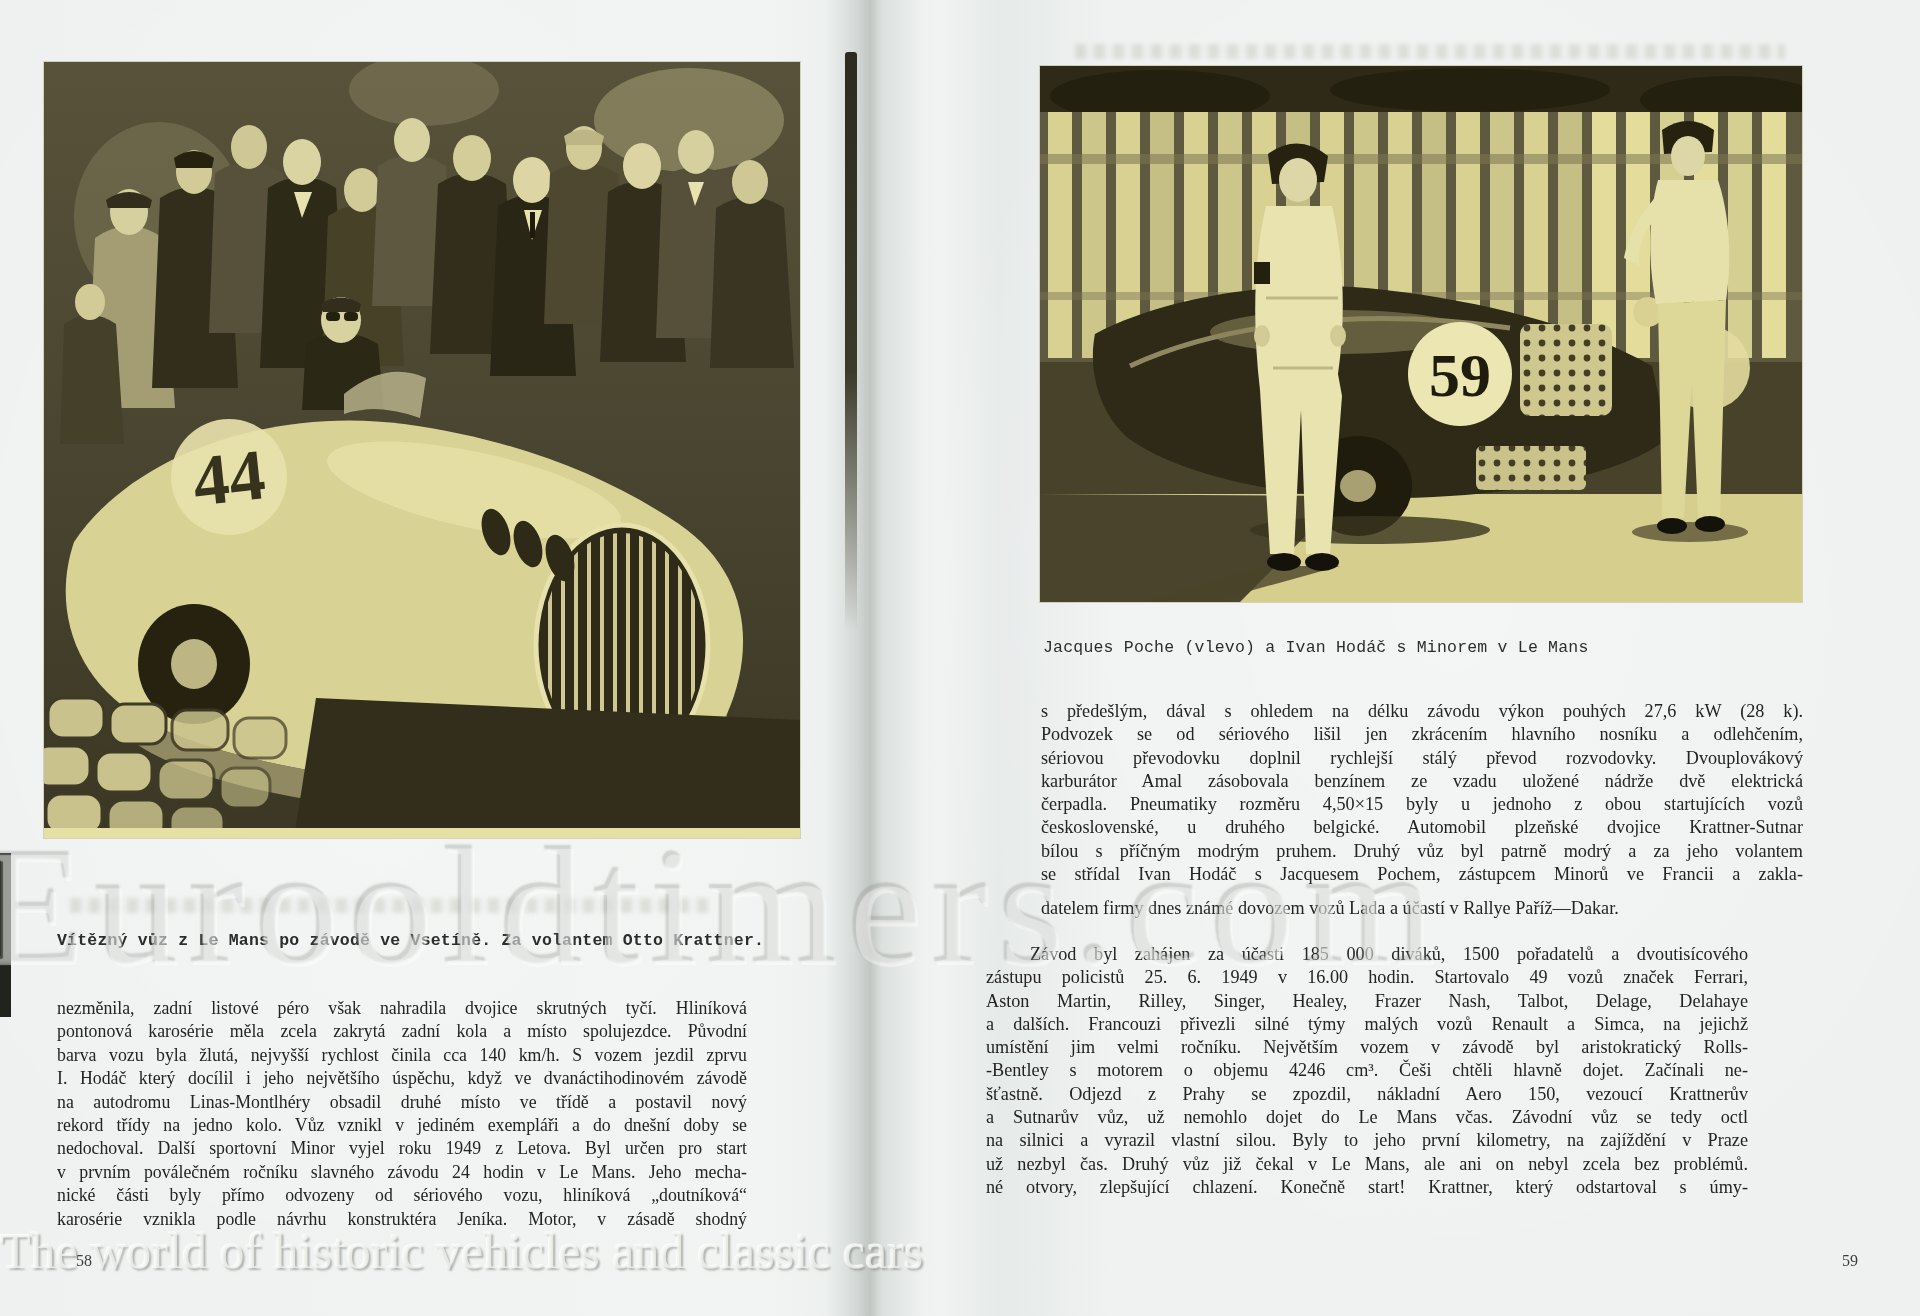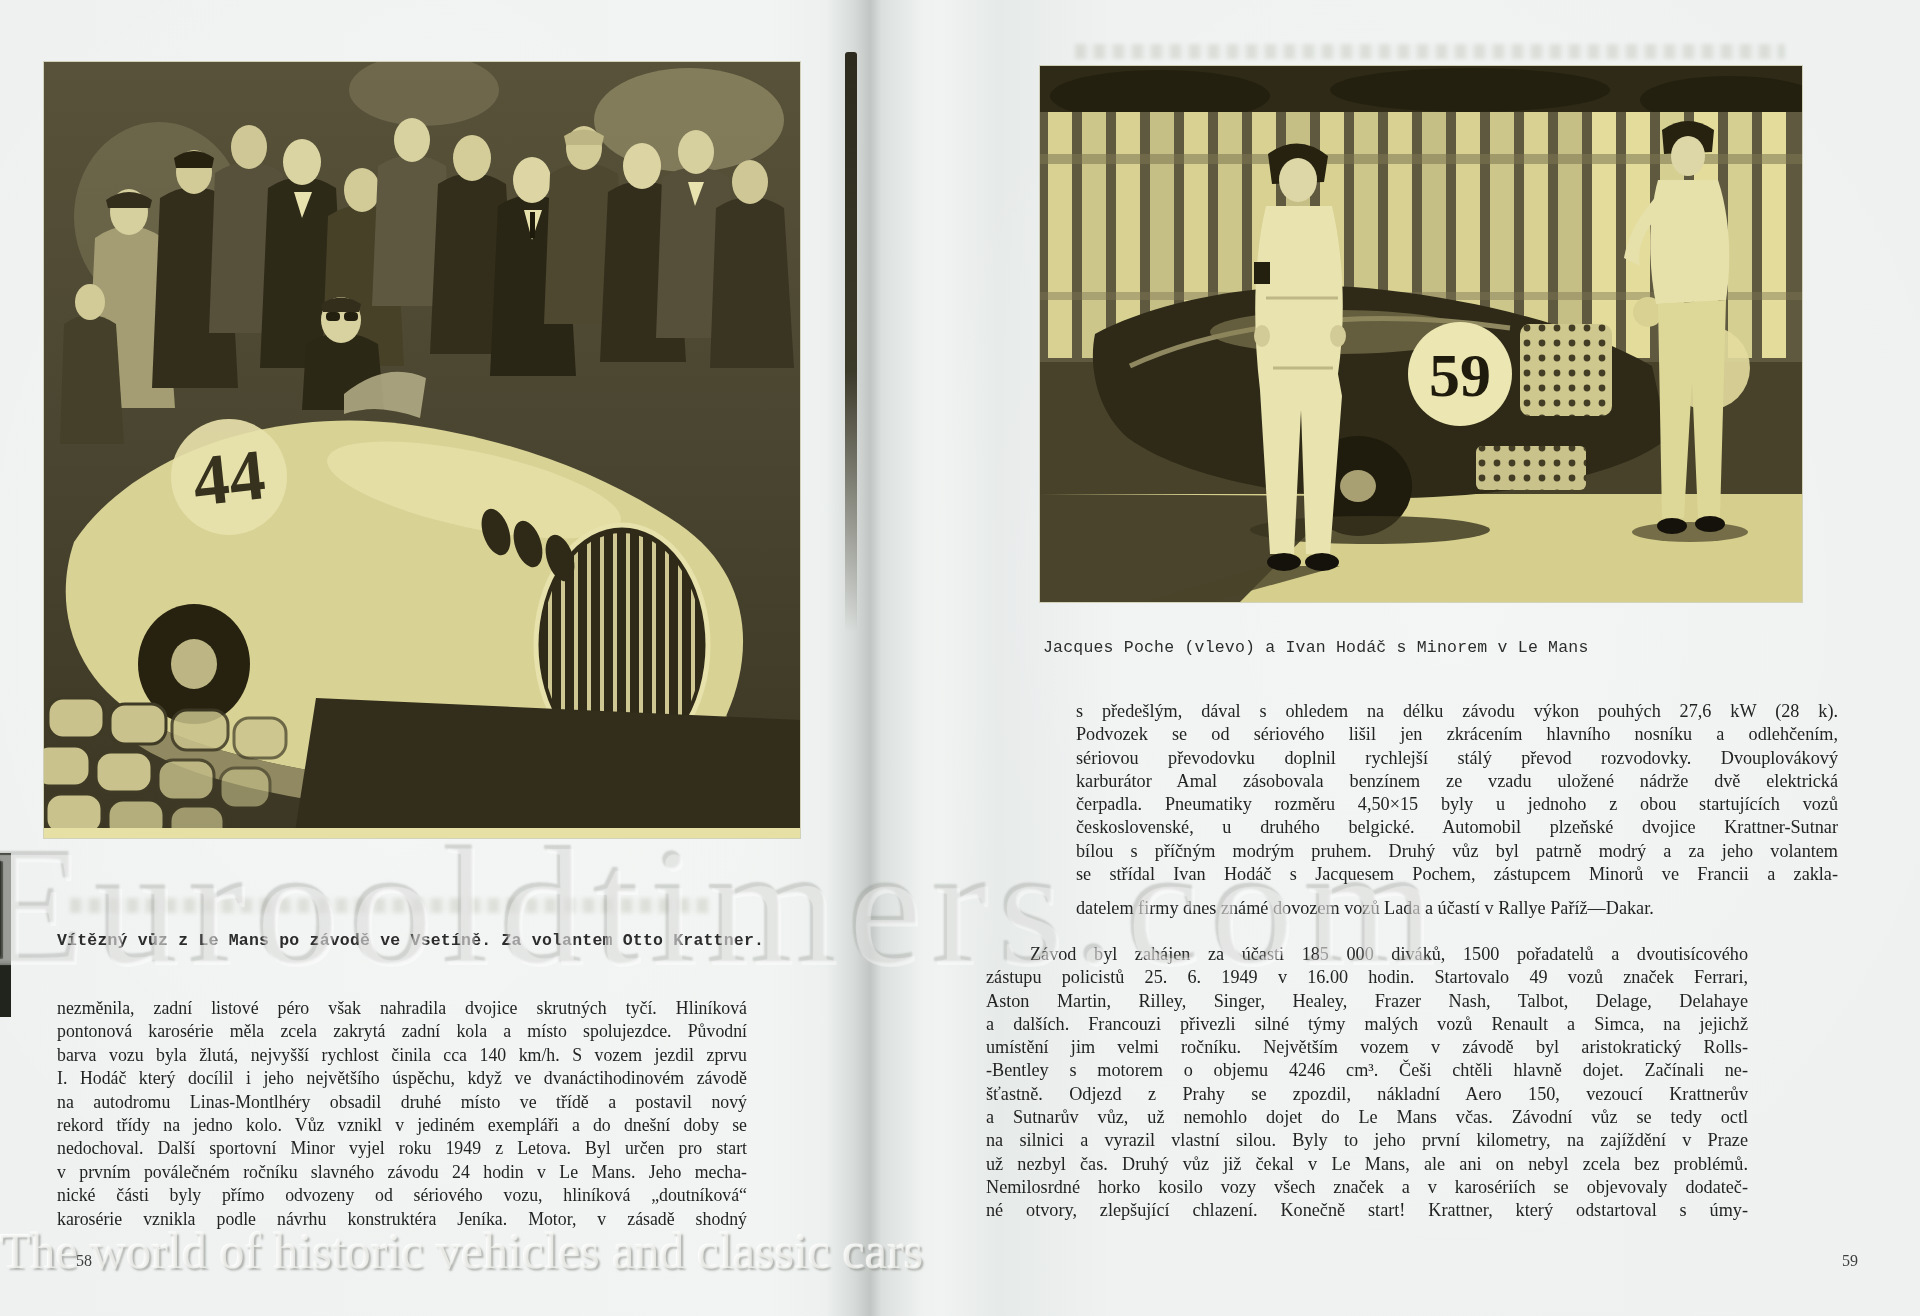--- a/index.html
+++ b/index.html
@@ -252,21 +252,21 @@
         <path d="M620 126 C 600 148, 588 168, 584 192 l 16 8 C 596 178, 608 158, 626 142 Z" fill="#e6e0ab"></path>
         <path d="M618 114 L 678 114 C 690 150, 692 196, 686 234 L 616 238 C 608 198, 608 150, 618 114 Z" fill="#e6e0ab"></path>
         <path d="M618 238 L 686 234 L 680 452 L 658 452 L 652 314 L 644 452 L 622 452 Z" fill="#ded898"></path>
         <ellipse cx="632" cy="460" rx="15" ry="8" fill="#14120a"></ellipse>
           <ellipse cx="670" cy="458" rx="15" ry="8" fill="#14120a"></ellipse>
       </g>
     </svg>
   </div>
 
   <div class="caption" style="left:1043px;top:638px;">Jacques Poche (vlevo) a Ivan Hodáč s Minorem v Le Mans</div>
-  <div class="body-par right-par" style="left:1076px;top:700px;width:762px;">
+  <div class="body-par right-par" style="left:1041px;top:700px;width:762px;">
       <div class="line">s předešlým, dával s ohledem na délku závodu výkon pouhých 27,6 kW (28 k).</div>
       <div class="line">Podvozek se od sériového lišil jen zkrácením hlavního nosníku a odlehčením,</div>
       <div class="line">sériovou převodovku doplnil rychlejší stálý převod rozvodovky. Dvouplovákový</div>
       <div class="line">karburátor Amal zásobovala benzínem ze vzadu uložené nádrže dvě elektrická</div>
       <div class="line">čerpadla. Pneumatiky rozměru 4,50×15 byly u jednoho z obou startujících vozů</div>
       <div class="line">československé, u druhého belgické. Automobil plzeňské dvojice Krattner-Sutnar</div>
       <div class="line">bílou s příčným modrým pruhem. Druhý vůz byl patrně modrý a za jeho volantem</div>
       <div class="line">se střídal Ivan Hodáč s Jacquesem Pochem, zástupcem Minorů ve Francii a zakla-</div>
       <div class="line no-just">datelem firmy dnes známé dovozem vozů Lada a účastí v Rallye Paříž—Dakar.</div>
     </div>
@@ -274,21 +274,20 @@
       <div class="line indent">Závod byl zahájen za účasti 185 000 diváků, 1500 pořadatelů a dvoutisícového</div>
       <div class="line">zástupu policistů 25. 6. 1949 v 16.00 hodin. Startovalo 49 vozů značek Ferrari,</div>
       <div class="line">Aston Martin, Rilley, Singer, Healey, Frazer Nash, Talbot, Delage, Delahaye</div>
       <div class="line">a dalších. Francouzi přivezli silné týmy malých vozů Renault a Simca, na jejichž</div>
       <div class="line">umístění jim velmi ročníku. Největším vozem v závodě byl aristokratický Rolls-</div>
       <div class="line">-Bentley s motorem o objemu 4246 cm³. Češi chtěli hlavně dojet. Začínali ne-</div>
       <div class="line">šťastně. Odjezd z Prahy se zpozdil, nákladní Aero 150, vezoucí Krattnerův</div>
       <div class="line">a Sutnarův vůz, už nemohlo dojet do Le Mans včas. Závodní vůz se tedy octl</div>
       <div class="line">na silnici a vyrazil vlastní silou. Byly to jeho první kilometry, na zajíždění v Praze</div>
       <div class="line">už nezbyl čas. Druhý vůz již čekal v Le Mans, ale ani on nebyl zcela bez problémů.</div>
-      <div class="line">Nemilosrdné horko kosilo vozy všech značek a v karosériích se objevovaly dodateč-</div>
       <div class="line">né otvory, zlepšující chlazení. Konečně start! Krattner, který odstartoval s úmy-</div>
     </div>
   <div class="pagenum" style="left:1842px;top:1252px;">59</div>
 
   <div class="wm-large">Eurooldtimers.com</div>
   <div class="wm-slogan">The world of historic vehicles and classic cars</div>
 
 </div>
 
 </body></html>

